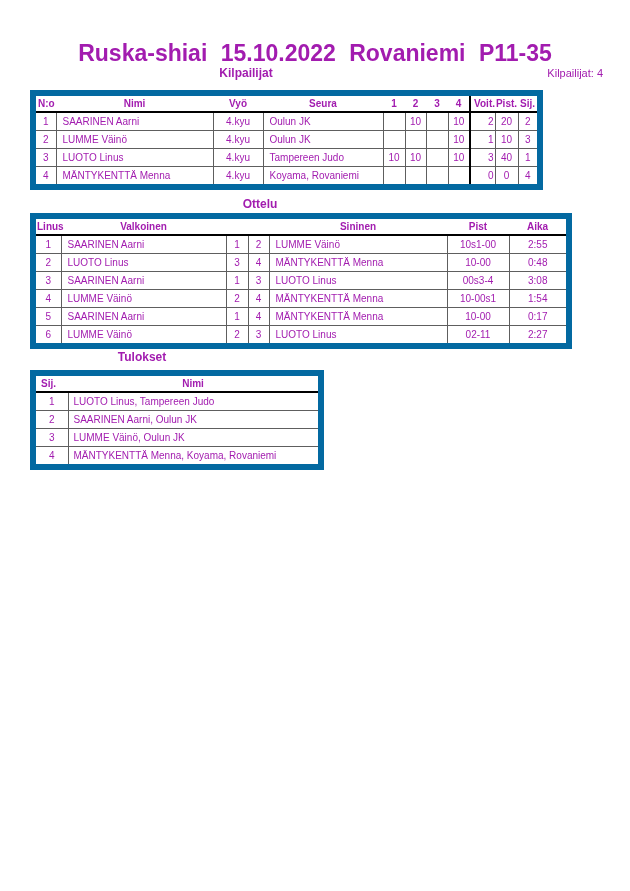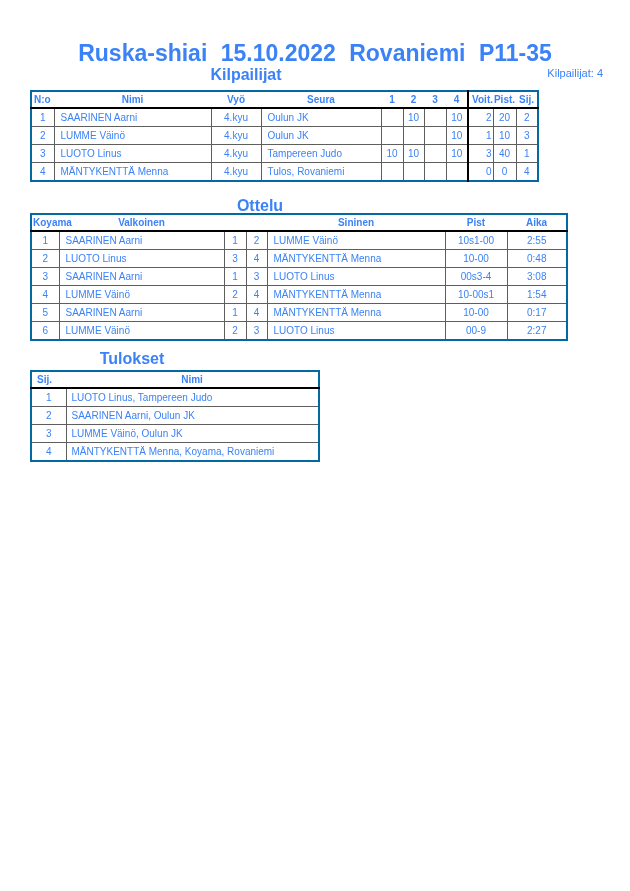--- a/index.html
+++ b/index.html
@@ -2,56 +2,56 @@
 <html><head>
 <meta charset="utf-8">
 <style>
   html, body { margin: 0; padding: 0; background: #fff; }
   .page {
     position: relative;
     width: 630px;
     height: 891px;
     background: #ffffff;
     font-family: "Liberation Sans", sans-serif;
-    color: #3b82f6;
+    color: #a21caf;
     overflow: hidden;
   }
   .doc-title {
     position: absolute;
     left: 0; top: 40px;
     width: 630px;
     text-align: center;
     font-size: 23px;
     font-weight: bold;
     word-spacing: 7px;
     white-space: nowrap;
   }
   .section-heading {
     position: absolute;
     transform: translateX(-50%);
-    font-size: 16px;
+    font-size: 12px;
     font-weight: bold;
     white-space: nowrap;
   }
   #h-kilpailijat { left: 246px; top: 66px; }
   #h-ottelut    { left: 260px; top: 197px; }
-  #h-tulokset   { left: 132px; top: 350px; }
+  #h-tulokset   { left: 142px; top: 350px; }
   .count-label {
     position: absolute;
     top: 67px;
     right: 27px;
     font-size: 11px;
     white-space: nowrap;
   }
 
   table {
     position: absolute;
     border-collapse: collapse;
     table-layout: fixed;
-    border: 2px solid #0369a1;
+    border: 6px solid #0369a1;
     background: #fff;
   }
   th {
     font-size: 10px;
     font-weight: bold;
     padding: 0;
     height: 15px;
     border: none;
     border-bottom: 2px solid #000;
     text-align: center;
@@ -161,21 +161,21 @@
           <td></td>
           <td>10</td>
           <td>3</td>
           <td>40</td>
           <td>1</td>
         </tr>
         <tr>
           <td>4</td>
           <td>MÄNTYKENTTÄ Menna</td>
           <td>4.kyu</td>
-          <td>Tulos, Rovaniemi</td>
+          <td>Koyama, Rovaniemi</td>
           <td></td>
           <td></td>
           <td></td>
           <td></td>
           <td>0</td>
           <td>0</td>
           <td>4</td>
         </tr>
       </tbody>
   </table>
@@ -187,21 +187,21 @@
       <col style="width:28px">
         <col style="width:165px">
         <col style="width:22px">
         <col style="width:21px">
       <col style="width:178px">
         <col style="width:62px">
         <col style="width:60px">
     </colgroup>
     <thead>
       <tr>
-        <th>Koyama</th>
+        <th>Linus</th>
         <th>Valkoinen</th>
         <th></th>
         <th></th>
         <th>Sininen</th>
         <th>Pist</th>
         <th>Aika</th>
       </tr>
     </thead>
     <tbody>
         <tr>
@@ -248,21 +248,21 @@
           <td>MÄNTYKENTTÄ Menna</td>
           <td>10-00</td>
           <td>0:17</td>
         </tr>
         <tr>
           <td>6</td>
           <td>LUMME Väinö</td>
           <td>2</td>
           <td>3</td>
           <td>LUOTO Linus</td>
-          <td>00-9</td>
+          <td>02-11</td>
           <td>2:27</td>
         </tr>
       </tbody>
   </table>
 
   <div class="section-heading" id="h-tulokset">Tulokset</div>
 
   <table id="t3">
     <colgroup>
       <col style="width:35px">

